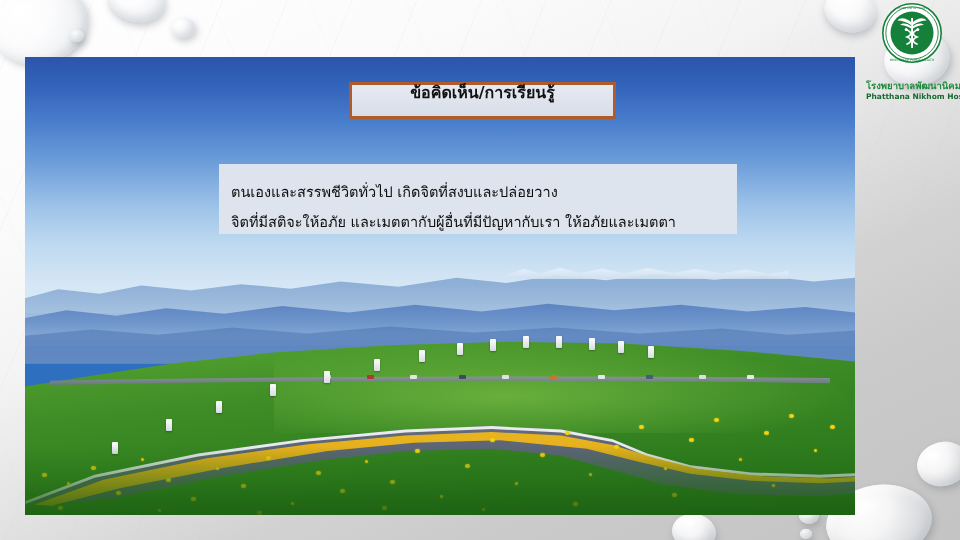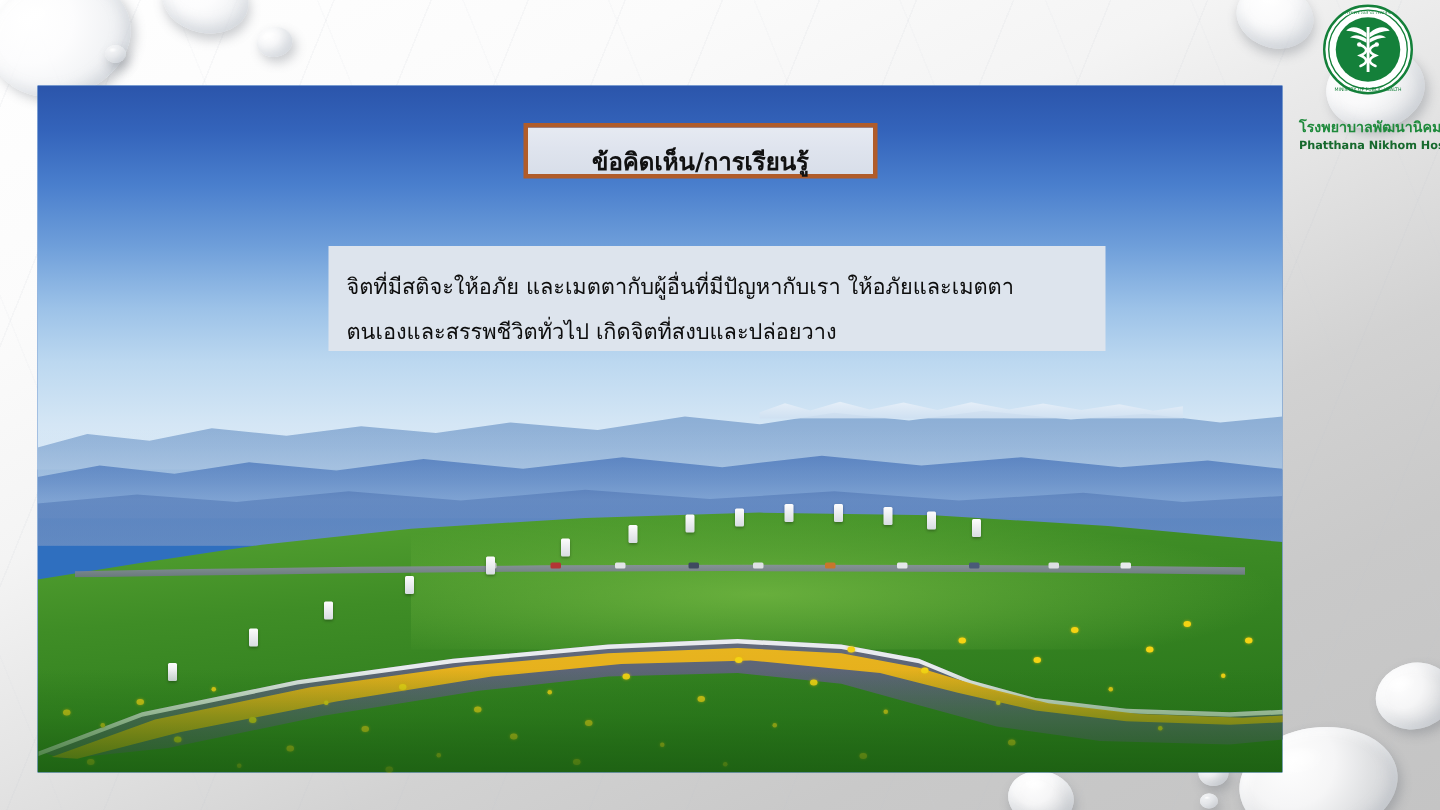--- a/index.html
+++ b/index.html
@@ -114,25 +114,25 @@
   .flowers{position:absolute;left:0;top:76%;width:100%;height:24%;}
   .fl{position:absolute;width:5px;height:4px;border-radius:50%;background:#f4d313;box-shadow:0 0 2px rgba(230,190,10,.8);}
   .fl.sm{width:3px;height:3px;}
   .grass-fg{
     position:absolute;left:0;bottom:0;width:100%;height:15%;
     background:linear-gradient(180deg,rgba(40,120,25,0) 0%,rgba(35,110,22,0.45) 45%,rgba(28,95,18,0.85) 100%);
   }
 
   
   .title-box{
-    position:absolute;left:349px;top:82px;width:236px;height:37px;
+    position:absolute;left:349px;top:82px;width:267px;height:37px;
     border:3px solid #b05c2a;
     background:linear-gradient(180deg,#e6eaf2 0%,#dfe4ee 45%,#d8dee9 100%);
     box-sizing:border-box;
-    display:flex;align-items:flex-end;justify-content:center;
+    display:flex;align-items:flex-start;justify-content:center;
   }
   .title-box span{
     font-family:"DejaVu Sans","Liberation Sans",sans-serif;
     font-size:16px;font-weight:bold;color:#111111;letter-spacing:0px;line-height:1;
   }
 
   
   .text-box{
     position:absolute;left:219px;top:164px;width:518px;height:70px;
     background:#dde4ed;
@@ -265,22 +265,22 @@
     </div>
 
     <div class="grass-fg"></div>
   </div>
 
   <div class="title-box">
     <span>ข้อคิดเห็น/การเรียนรู้</span>
   </div>
 
   <div class="text-box">
+    <p>ตนเองและสรรพชีวิตทั่วไป เกิดจิตที่สงบและปล่อยวาง</p>
     <p>จิตที่มีสติจะให้อภัย และเมตตากับผู้อื่นที่มีปัญหากับเรา ให้อภัยและเมตตา</p>
-    <p>ตนเองและสรรพชีวิตทั่วไป เกิดจิตที่สงบและปล่อยวาง</p>
   </div>
 
   <div class="logo">
     <div class="emblem">
       <svg viewBox="0 0 62 62" width="62" height="62" aria-hidden="true">
         <circle cx="31" cy="31" r="30" fill="#ffffff"></circle>
         <circle cx="31" cy="31" r="29.2" fill="none" stroke="#14803a" stroke-width="1.6"></circle>
         <circle cx="31" cy="31" r="26.2" fill="none" stroke="#14803a" stroke-width="0.9"></circle>
         <circle cx="31" cy="31" r="21.5" fill="#14803a"></circle>
 

